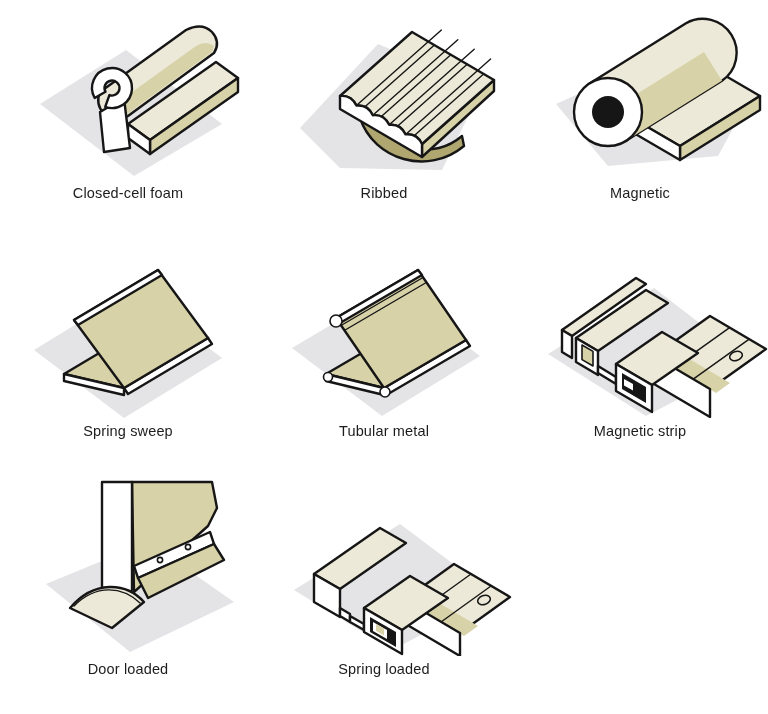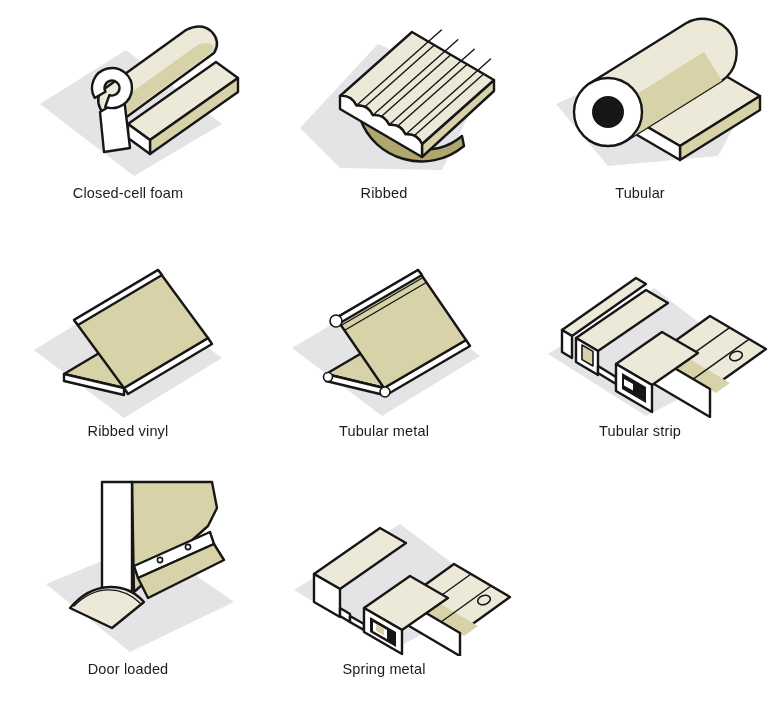--- a/index.html
+++ b/index.html
@@ -57,33 +57,33 @@
     <svg viewBox="0 0 256 180" aria-hidden="true">
       <polygon class="fg" points="44,104 150,56 230,112 206,156 96,166"></polygon>
       <polygon class="ot fc" points="120,118 168,146 248,96 200,68"></polygon>
       <polygon class="ot ft" points="168,146 248,96 248,110 168,160"></polygon>
       <polygon class="ot fw" points="120,118 168,146 168,160 120,132"></polygon>
       <path class="ot fc" d="M78,83.2 L174,23.2 A34,34 0 0 1 210,80.8 L114,140.8 Z"></path>
       <polygon class="ft" points="96,112 192,52 210,80.8 114,140.8"></polygon>
       <circle class="ot fw" cx="96" cy="112" r="34"></circle>
       <circle class="fk" cx="96" cy="112" r="16"></circle>
     </svg>
-    <figcaption>Tubular</figcaption>
+    <figcaption>Magnetic</figcaption>
   </figure>
 
   <figure>
     <svg viewBox="0 0 256 180" aria-hidden="true">
       <polygon class="fg" points="34,112 132,52 222,120 124,180"></polygon>
       <polygon class="ot ft" points="124,150 64,136 148,86 208,100"></polygon>
       <polygon class="ot fw" points="124,150 64,136 64,143 124,157"></polygon>
       <polygon class="ot fw" points="124,150 208,100 212,106 128,156"></polygon>
       <polygon class="ot ft" points="74,82 124,150 208,100 158,32"></polygon>
       <polygon class="ot fw" points="74,82 158,32 162,37 78,87"></polygon>
     </svg>
-    <figcaption>Ribbed vinyl</figcaption>
+    <figcaption>Spring sweep</figcaption>
   </figure>
 
   <figure>
     <svg viewBox="0 0 256 180" aria-hidden="true">
       <polygon class="fg" points="36,110 134,52 224,118 126,178"></polygon>
       <polygon class="ot ft" points="128,150 70,136 152,88 210,102"></polygon>
       <polygon class="ot fw" points="128,150 70,136 70,143 128,157"></polygon>
       <circle class="tn fw" cx="72" cy="139" r="4.5"></circle>
       <polygon class="ot fw" points="128,150 210,102 214,108 132,156"></polygon>
       <polygon class="ot ft" points="80,80 128,150 210,102 162,32"></polygon>
@@ -108,21 +108,21 @@
       <polygon class="ot fc" points="142,118 198,151 254,111 198,78"></polygon>
       <polygon class="ft" points="148,122 204,155 218,145 162,112"></polygon>
       <path class="ln" d="M161.6,129.6 L217.6,89.6 M181.2,141.1 L237.2,101.1"></path>
       <polygon class="ot fw" points="142,118 198,151 198,179 142,146"></polygon>
       <ellipse class="tn nf" cx="224" cy="118" rx="6.5" ry="4.5" transform="rotate(-18 224 118)"></ellipse>
       <polygon class="ot fc" points="104,126 150,94 186,115 140,147"></polygon>
       <polygon class="ot fw" points="104,126 140,147 140,174 104,153"></polygon>
       <polygon class="fk" points="110,135 134,149 134,165 110,151"></polygon>
       <polygon class="fw" points="112,141 121,146 121,152.6 112,147.6"></polygon>
     </svg>
-    <figcaption>Tubular strip</figcaption>
+    <figcaption>Magnetic strip</figcaption>
   </figure>
 
   <figure>
     <svg viewBox="0 0 256 180" aria-hidden="true">
       <polygon class="fg" points="46,108 148,66 234,126 130,176"></polygon>
       <path class="ot ft" d="M132,6 L212,6 L217,32 L208,50 L134,116 Z"></path>
       <polygon class="ot fw" points="102,6 132,6 132,114 102,144"></polygon>
       <polygon class="ot fw" points="134,90 210,56 214,68 138,102"></polygon>
       <polygon class="ot ft" points="138,102 214,68 224,84 148,122"></polygon>
       <circle class="tn fw" cx="160" cy="84" r="2.6"></circle>
@@ -145,16 +145,16 @@
       <polygon class="ft" points="152,127 208,160 222,150 166,117"></polygon>
       <path class="ln" d="M165,134 L215,98 M185,146 L235,110"></path>
       <polygon class="ot fw" points="148,124 204,157 204,180 148,147"></polygon>
       <ellipse class="tn nf" cx="228" cy="124" rx="6.5" ry="4.5" transform="rotate(-18 228 124)"></ellipse>
       <polygon class="ot fc" points="108,132 154,100 192,122 146,154"></polygon>
       <polygon class="ot fw" points="108,132 146,154 146,178 108,156"></polygon>
       <polygon class="fk" points="114,141 140,156 140,171 114,156"></polygon>
       <polygon class="fw" points="117,146 131,154 131,163 117,155"></polygon>
       <polygon class="ft" points="120,148 128,152.6 128,159.4 120,154.8"></polygon>
     </svg>
-    <figcaption>Spring metal</figcaption>
+    <figcaption>Spring loaded</figcaption>
   </figure>
 
 </div>
 
 </body></html>

